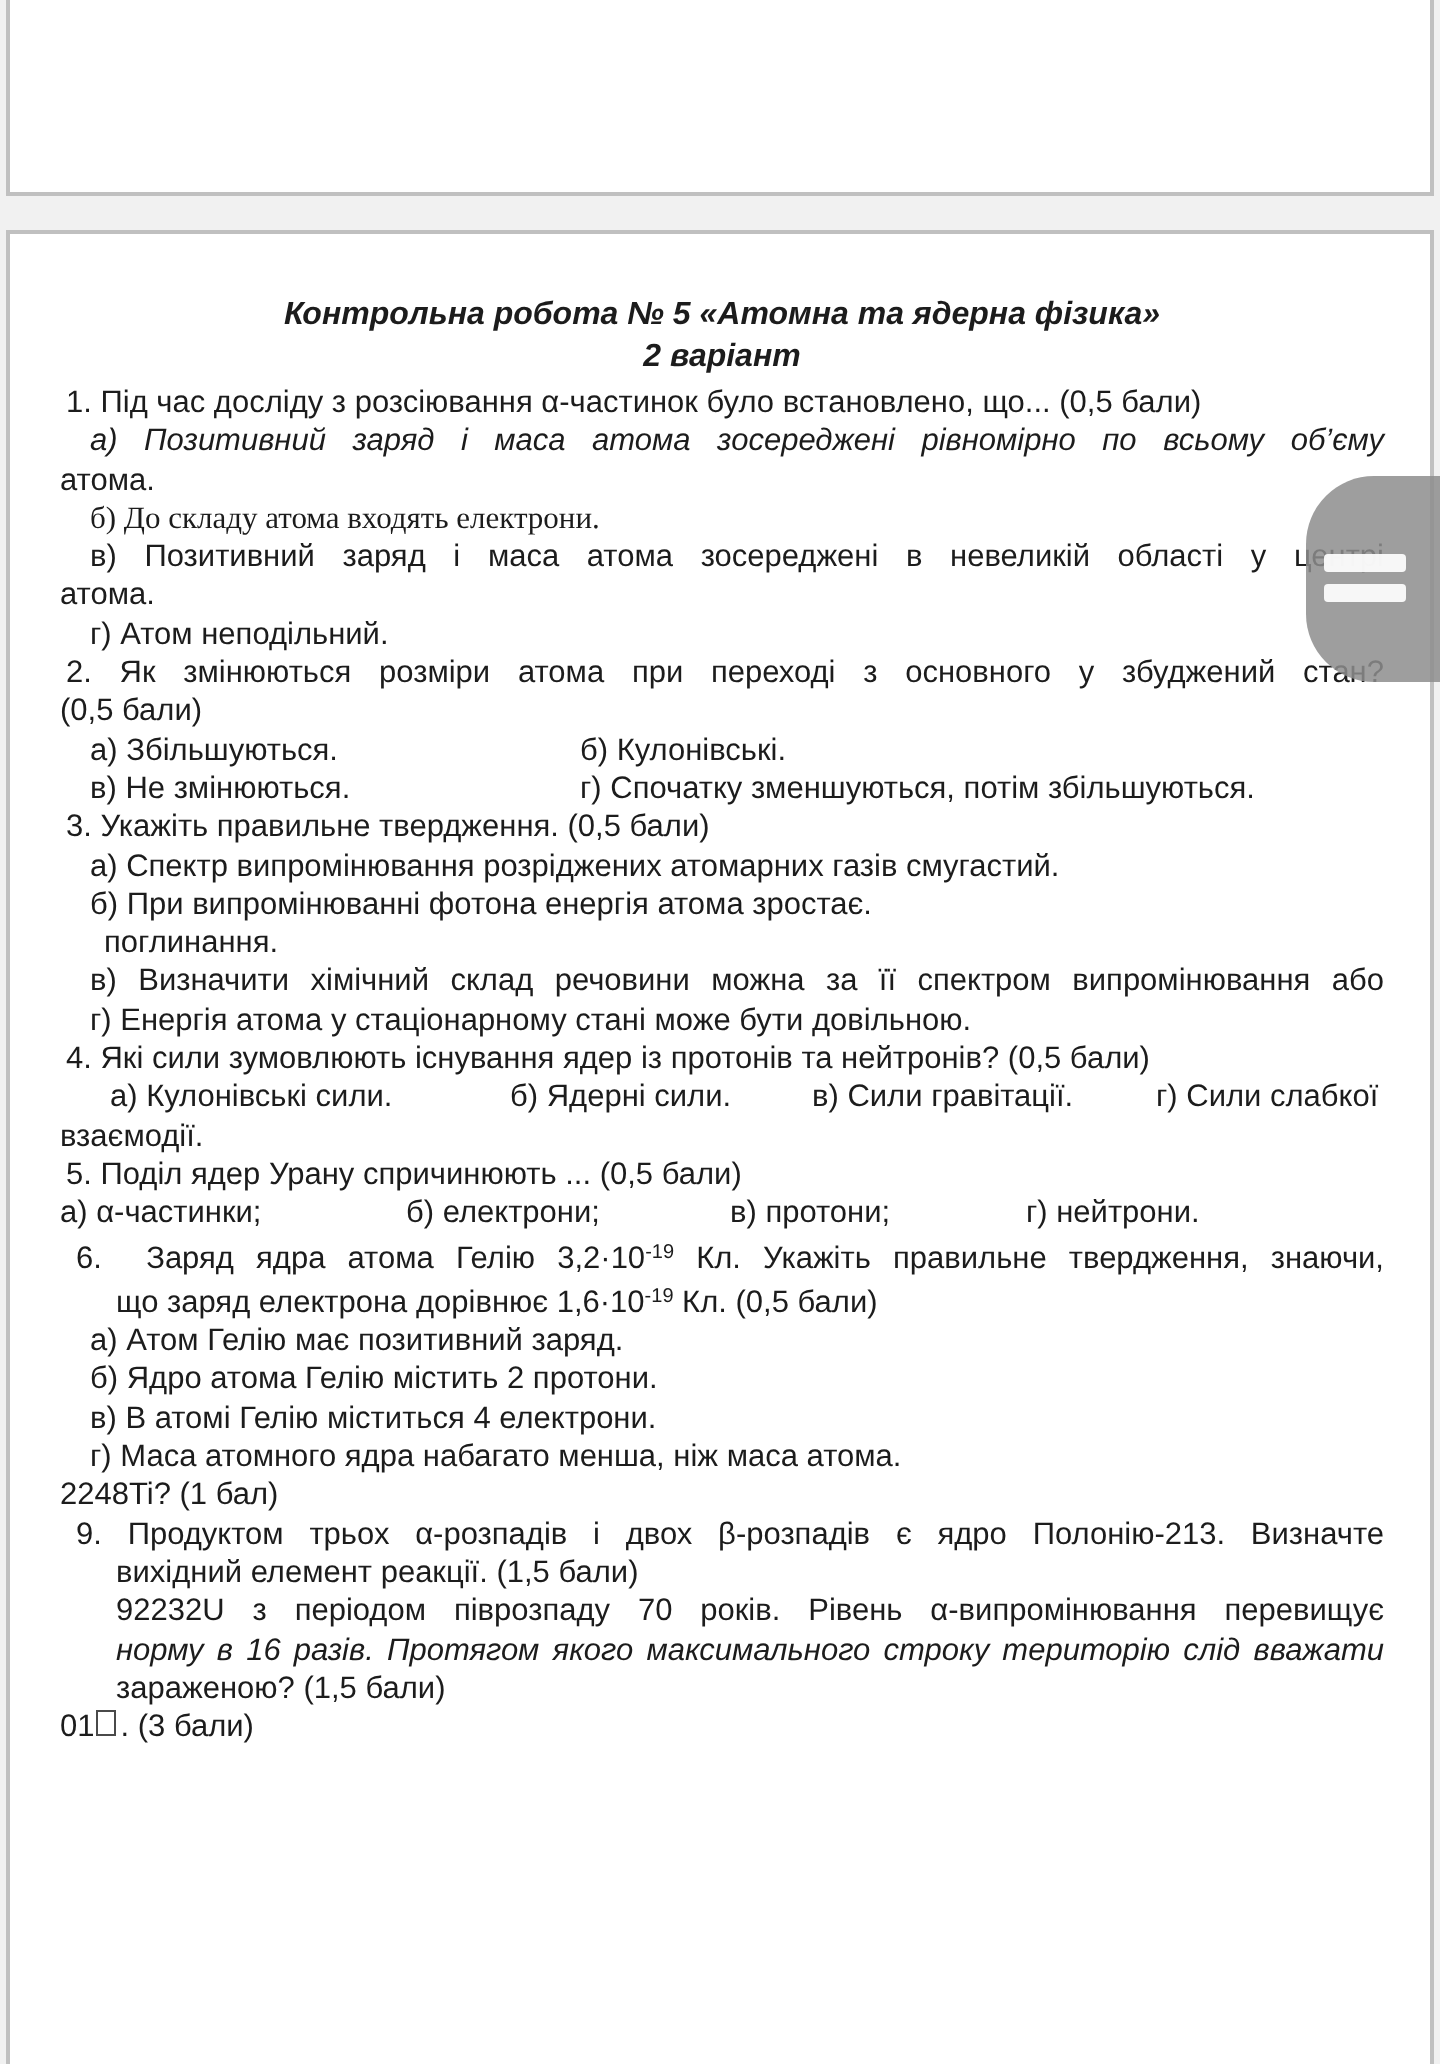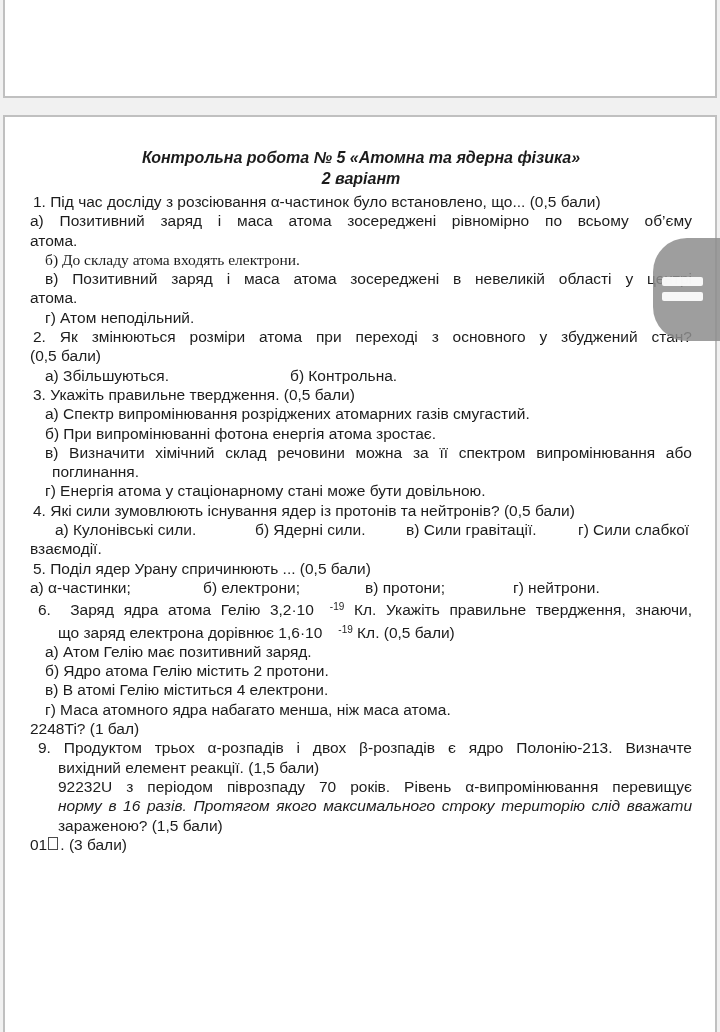--- a/index.html
+++ b/index.html
@@ -22,21 +22,21 @@
   }
   .doc-title{
     text-align:center;font-weight:bold;font-style:italic;
     font-size:16px;line-height:21px;
   }
   .doc-body{margin-top:3px;}
   .line{white-space:nowrap;}
   .line.just{white-space:normal;text-align:justify;text-align-last:justify;}
   .seg{white-space:pre-wrap;}
   .seg.it{}
-  .seg.sup{font-size:10px;vertical-align:5px;letter-spacing:0;margin-left:16px;}
+  .seg.sup{font-size:10px;vertical-align:5px;letter-spacing:0;}
   .seg.col{display:inline-block;white-space:pre;}
   .seg.box{
     display:inline-block;width:8px;height:11px;border:1px solid #4a4a4a;
     margin:0 2px 0 1px;vertical-align:0px;
   }
   .fab{
     position:absolute;right:0;top:238px;width:67px;height:103px;
     background:rgba(141,141,141,0.85);
     border-radius:34px 0 0 34px;
   }
@@ -51,34 +51,35 @@
 <body style="--bg: #f1f1f1; --page-border: #c0c0c0; --fg: #1c1c1c;">
 
 <div class="page page-prev"></div>
 
 <div class="page page-main">
   <div class="page-inner">
     <div class="doc-title">Контрольна робота № 5 «Атомна та ядерна фізика»</div>
     <div class="doc-title">2 варіант</div>
     <div class="doc-body">
         <div class="line" style="margin-left: 3px;"><span class="seg">1. Під час досліду з розсіювання α-частинок було встановлено, що... </span><span class="seg it">(0,5 бали)</span></div>
-        <div class="line just" style=""><span class="seg">а) Позитивний заряд і маса атома зосереджені рівномірно по всьому об’єму</span></div>
+        <div class="line just" style="margin-left: 15px; font-style: italic;"><span class="seg">а) Позитивний заряд і маса атома зосереджені рівномірно по всьому об’єму</span></div>
         <div class="line" style="margin-left: 0px;"><span class="seg">атома.</span></div>
         <div class="line" style="margin-left: 15px; font-family: Liberation Serif, serif;"><span class="seg">б) До складу атома входять електрони.</span></div>
         <div class="line just" style="margin-left: 15px;"><span class="seg">в) Позитивний заряд і маса атома зосереджені в невеликій області у центрі</span></div>
         <div class="line" style="margin-left: 0px;"><span class="seg">атома.</span></div>
         <div class="line" style="margin-left: 15px;"><span class="seg">г) Атом неподільний.</span></div>
         <div class="line just" style="margin-left: 3px;"><span class="seg">2. Як змінюються розміри атома при переході з основного у збуджений стан?</span></div>
         <div class="line" style="margin-left: 0px;"><span class="seg it">(0,5 бали)</span></div>
-        <div class="line" style="margin-left: 15px;"><span class="seg col" style="min-width: 245px;">а) Збільшуються.</span><span class="seg">б) Контрольна.</span></div>
+        <div class="line" style="margin-left: 15px;"><span class="seg col" style="min-width: 245px;">а) Збільшуються.</span><span class="seg">б) Кулонівські.</span></div>
+        <div class="line" style="margin-left: 15px;"><span class="seg col" style="min-width: 245px;">в) Не змінюються.</span><span class="seg">г) Спочатку зменшуються, потім збільшуються.</span></div>
         <div class="line" style="margin-left: 3px;"><span class="seg">3. Укажіть правильне твердження. </span><span class="seg it">(0,5 бали)</span></div>
         <div class="line" style="margin-left: 15px;"><span class="seg">а) Спектр випромінювання розріджених атомарних газів смугастий.</span></div>
         <div class="line" style="margin-left: 15px;"><span class="seg">б) При випромінюванні фотона енергія атома зростає.</span></div>
+        <div class="line" style="margin-left: 22px;"><span class="seg">поглинання.</span></div>
         <div class="line just" style="margin-left: 15px;"><span class="seg">в) Визначити хімічний склад речовини можна за її спектром випромінювання або</span></div>
-        <div class="line" style="margin-left: 22px;"><span class="seg">поглинання.</span></div>
         <div class="line" style="margin-left: 15px;"><span class="seg">г) Енергія атома у стаціонарному стані може бути довільною.</span></div>
         <div class="line" style="margin-left: 3px;"><span class="seg">4. Які сили зумовлюють існування ядер із протонів та нейтронів? </span><span class="seg it">(0,5 бали)</span></div>
         <div class="line" style="margin-left: 25px;"><span class="seg col" style="min-width: 200px;">а) Кулонівські сили.</span><span class="seg col" style="min-width: 151px;">б) Ядерні сили.</span><span class="seg col" style="min-width: 172px;">в) Сили гравітації.</span><span class="seg">г) Сили слабкої</span></div>
         <div class="line" style="margin-left: 0px;"><span class="seg">взаємодії.</span></div>
         <div class="line" style="margin-left: 3px;"><span class="seg">5. Поділ ядер Урану спричинюють ... </span><span class="seg it">(0,5 бали)</span></div>
         <div class="line" style=""><span class="seg col" style="min-width: 173px;">а) α-частинки;</span><span class="seg col" style="min-width: 162px;">б) електрони;</span><span class="seg col" style="min-width: 148px;">в) протони;</span><span class="seg">г) нейтрони.</span></div>
         <div class="line just" style="margin-left: 8px;"><span class="seg">6.&nbsp; Заряд ядра атома Гелію 3,2·10</span><span class="seg sup">-19</span><span class="seg"> Кл. Укажіть правильне твердження, знаючи,</span></div>
         <div class="line" style="margin-left: 28px;"><span class="seg">що заряд електрона дорівнює 1,6·10</span><span class="seg sup">-19</span><span class="seg"> Кл. </span><span class="seg it">(0,5 бали)</span></div>
         <div class="line" style="margin-left: 15px;"><span class="seg">а) Атом Гелію має позитивний заряд.</span></div>
         <div class="line" style="margin-left: 15px;"><span class="seg">б) Ядро атома Гелію містить 2 протони.</span></div>

